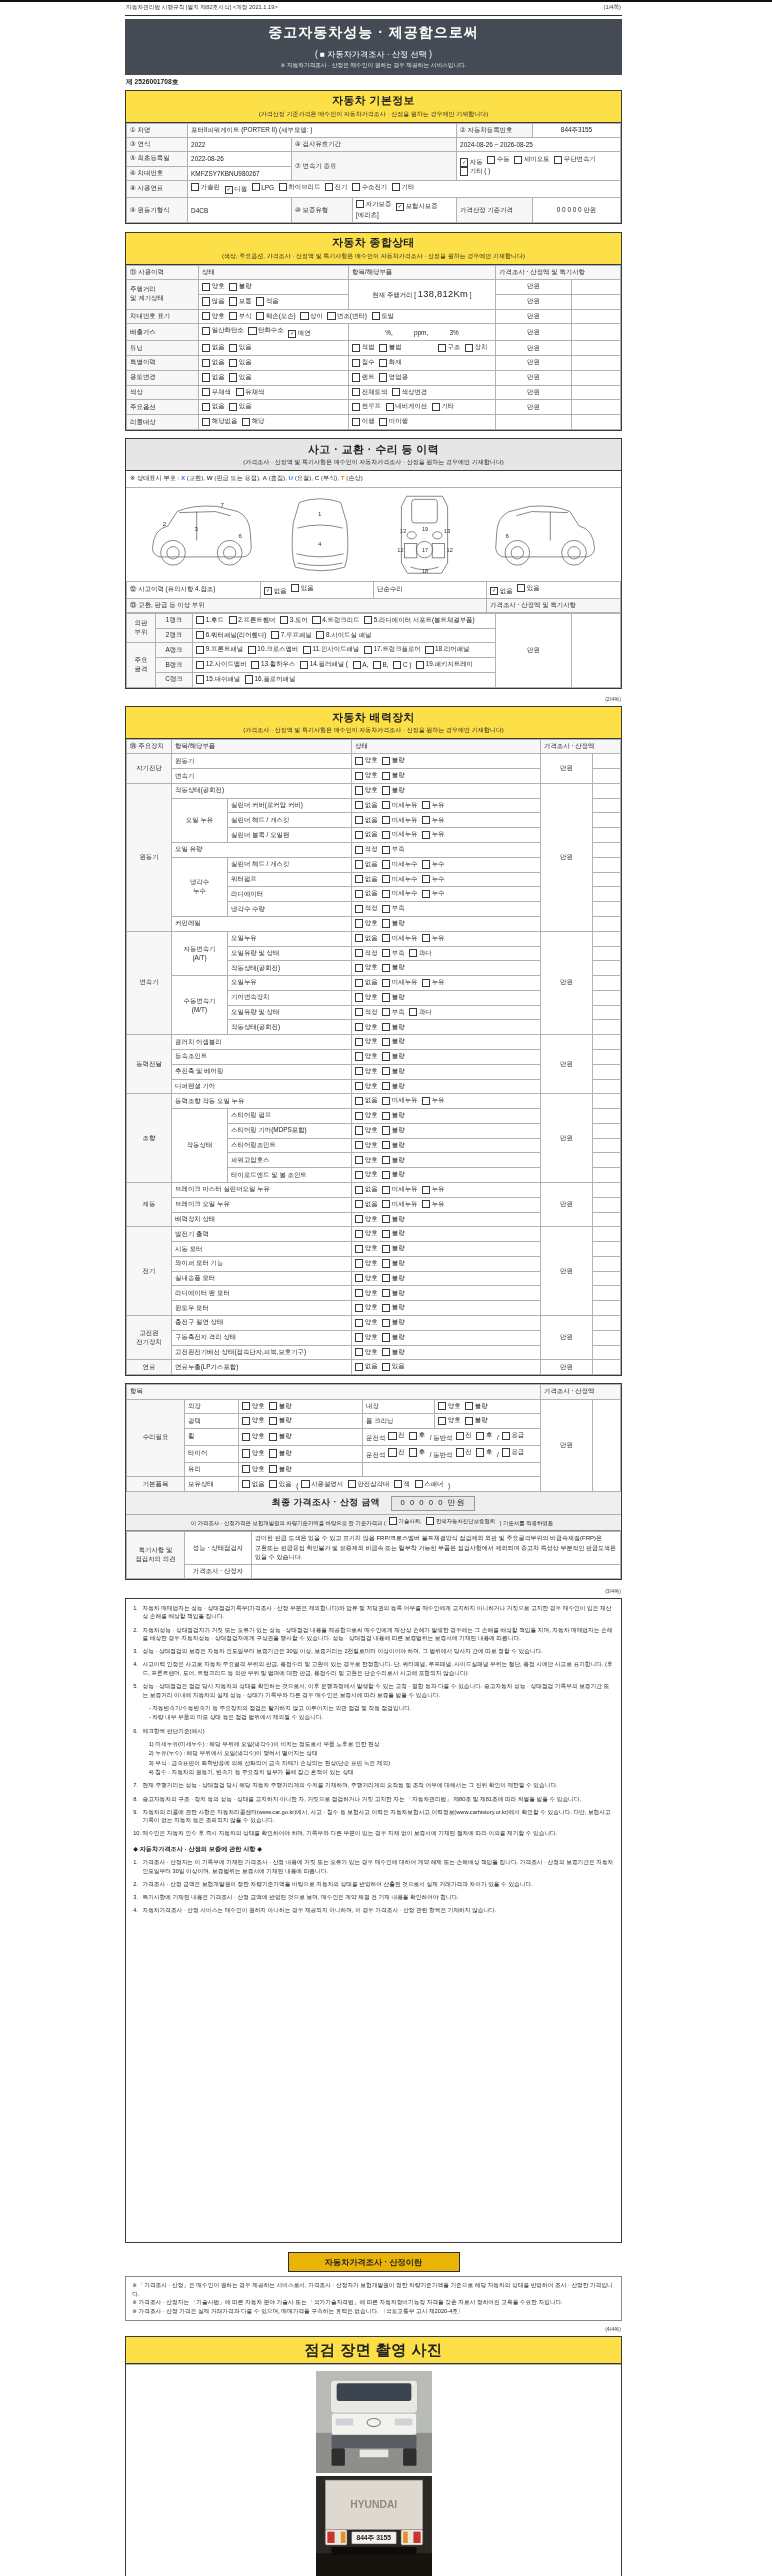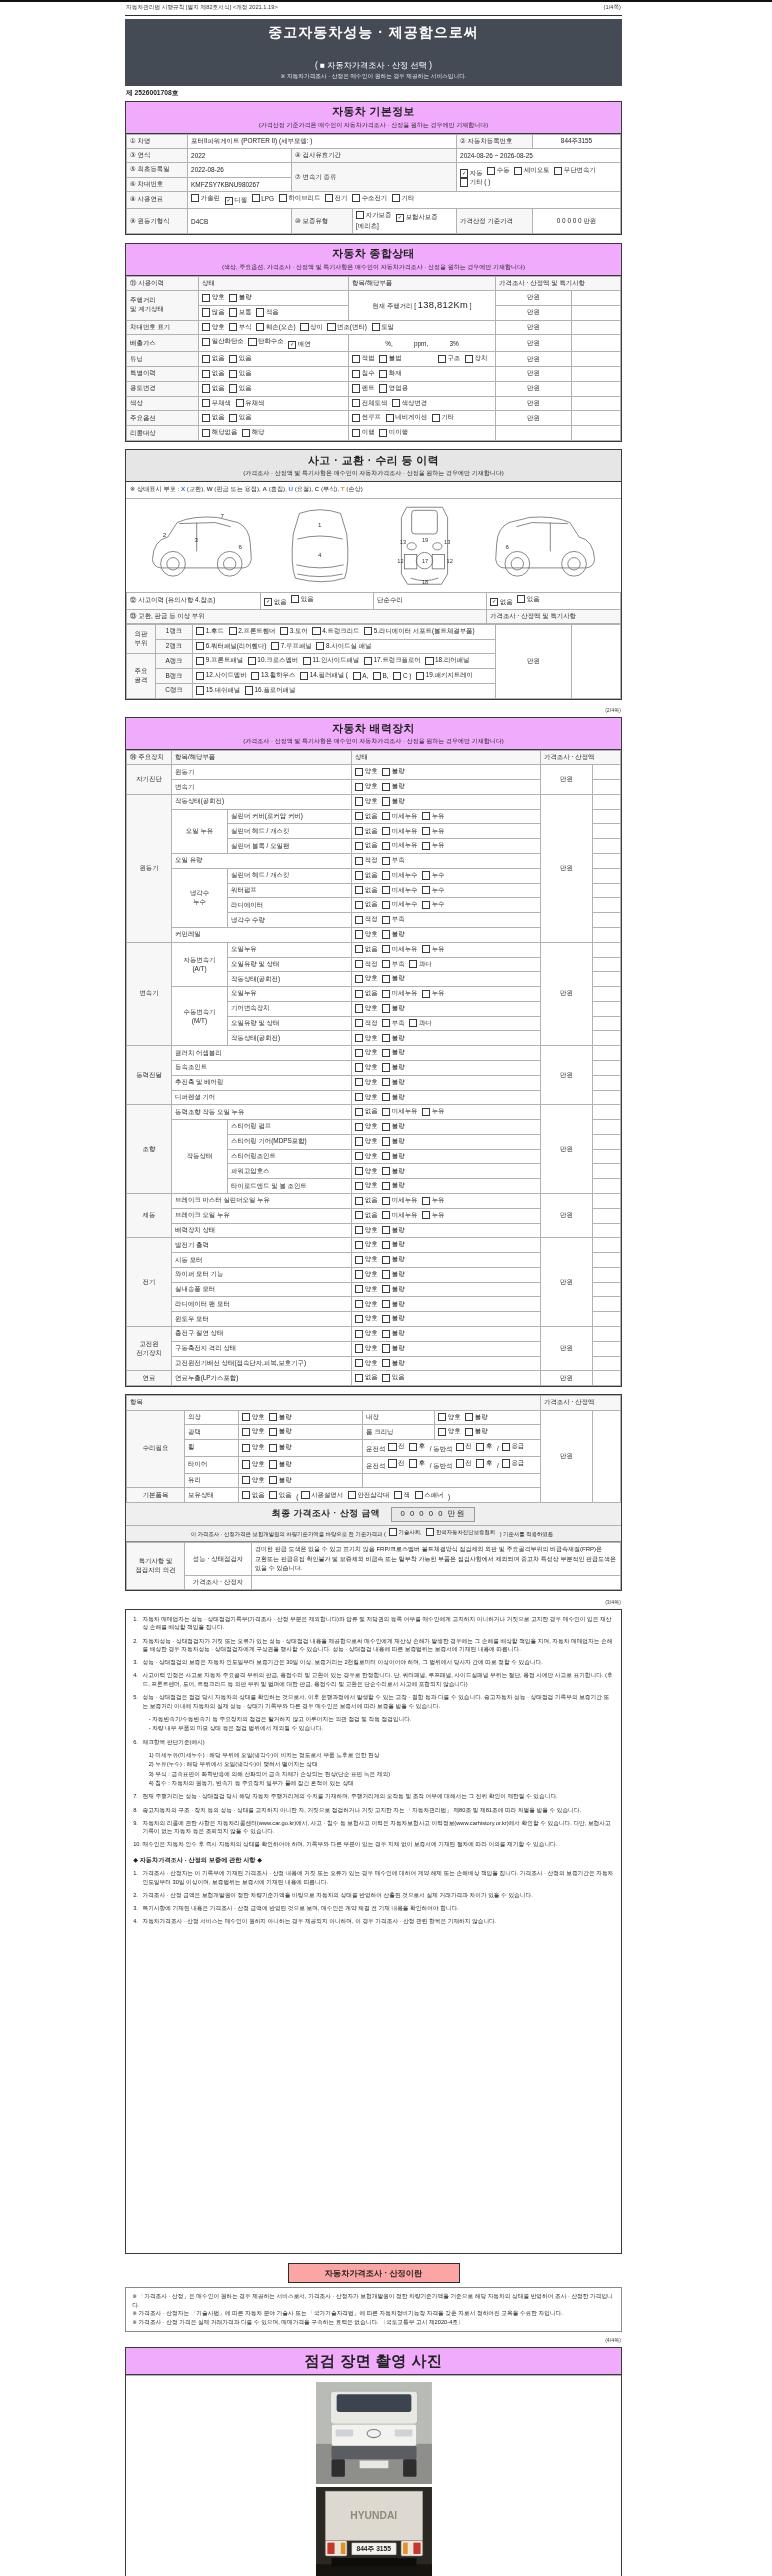--- a/index.html
+++ b/index.html
@@ -4,25 +4,25 @@
 <style>
   html,body{margin:0;padding:0;background:#fff;}
   body{width:773px;height:2576px;overflow:hidden;position:relative;
        font-family:"Liberation Sans","DejaVu Sans",sans-serif;color:#222;}
   .topbar{position:absolute;top:0;left:0;width:773px;height:2.1px;background:#111;}
   .sheet{position:absolute;top:2.1px;left:125px;width:497px;}
   .topline{display:flex;justify-content:space-between;font-size:5.7px;color:#333;padding:2.1px 1px 1.5px 1px;}
   .rule{height:1.5px;background:#2f2f2f;margin:1px 0 3.1px 0;}
   .band{background:#454b55;color:#fff;text-align:center;padding:5.2px 0 4.6px 0;}
   .band .t1{font-size:14px;font-weight:bold;letter-spacing:1px;}
-  .band .t2{font-size:8.2px;margin-top:18px;}
+  .band .t2{font-size:8.2px;margin-top:7px;}
   .band .t3{font-size:5.7px;margin-top:1.5px;color:#e8e8e8;}
   .docno{font-size:6.7px;font-weight:bold;margin:3.1px 1px;}
   .sec{border:1px solid #3a3a3a;margin-bottom:7.2px;background:#fff;}
-  .sec-head{background:#f0abfc;border-bottom:1px solid #3a3a3a;text-align:center;padding:3.6px 0 3.1px 0;}
+  .sec-head{background:#fde047;border-bottom:1px solid #3a3a3a;text-align:center;padding:3.6px 0 3.1px 0;}
   .sec-head .st{font-size:10.8px;font-weight:bold;letter-spacing:0.5px;}
   .sec-head .ss{font-size:6px;margin-top:1.5px;color:#222;}
   table{border-collapse:collapse;width:100%;table-layout:fixed;}
   td,th{border:0.5px solid #b2b2b2;font-size:6.4px;padding:2.1px 3.1px;vertical-align:middle;word-break:keep-all;}
   .lbl{background:#f7f7f7;}
   .ctr{text-align:center;}
   .price{text-align:center;}
   .mini{padding:0;}
   .cb{display:inline-flex;align-items:center;margin-right:4.6px;white-space:nowrap;}
   .cb i{width:6.2px;height:6.2px;border:1px solid #3c3c3c;display:inline-flex;align-items:center;
@@ -41,21 +41,21 @@
   .final-title{font-size:8.8px;font-weight:bold;letter-spacing:0.5px;}
   .final-note{font-size:5.4px;text-align:center;background:#efefef;padding:1.5px 0 3.1px 0;border-bottom:0.5px solid #8a8a8a;}
   .opinion-text{font-size:6px;line-height:1.55;}
   .notices-body{padding:5.2px 7.2px;min-height:633px;font-size:5.7px;line-height:1.5;color:#222;}
   .notice-item{margin-bottom:4.6px;display:flex;}
   .notice-item .nn{width:9.3px;flex:none;}
   .notice-sub{margin:0 0 4.6px 15.5px;}
   .notice-sub div{margin-bottom:1px;}
   .diamond{font-weight:bold;margin:6.2px 0 4.6px 0;font-size:6.2px;}
   .pricebox-title{width:170px;margin:0 auto 4.1px auto;border:1px solid #2c2c2c;text-align:center;
-                  font-size:8.2px;font-weight:bold;padding:3.1px 0;background:#fca5a5;}
+                  font-size:8.2px;font-weight:bold;padding:3.1px 0;background:#eab308;}
   .pricebox-body{border:0.5px solid #8a8a8a;font-size:5.7px;line-height:1.55;padding:4.1px 6.2px;}
   .photos-wrap{padding:6.2px 0 7.2px 0;display:flex;flex-direction:column;align-items:center;gap:3.1px;
                border-top:0.5px solid #b2b2b2;}
 </style>
 </head>
 <body>
 
 <div class="topbar"></div>
 
 <div class="sheet">

